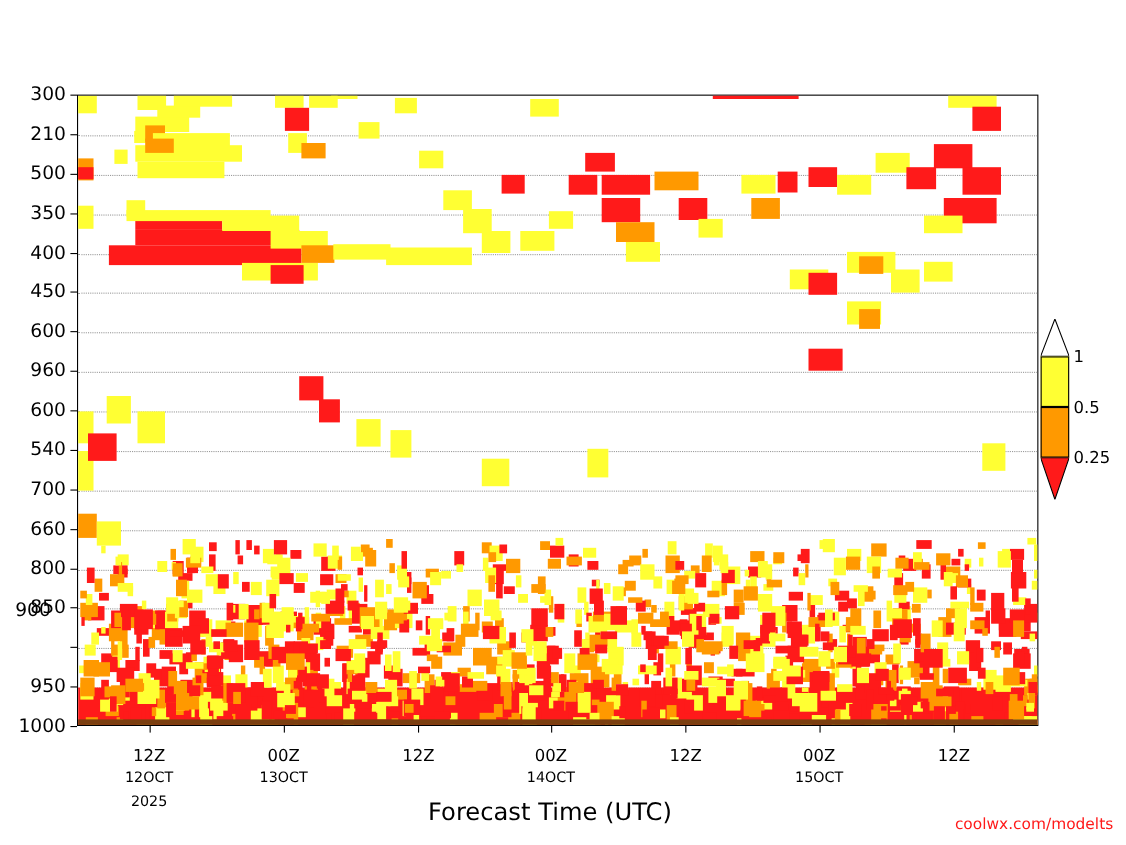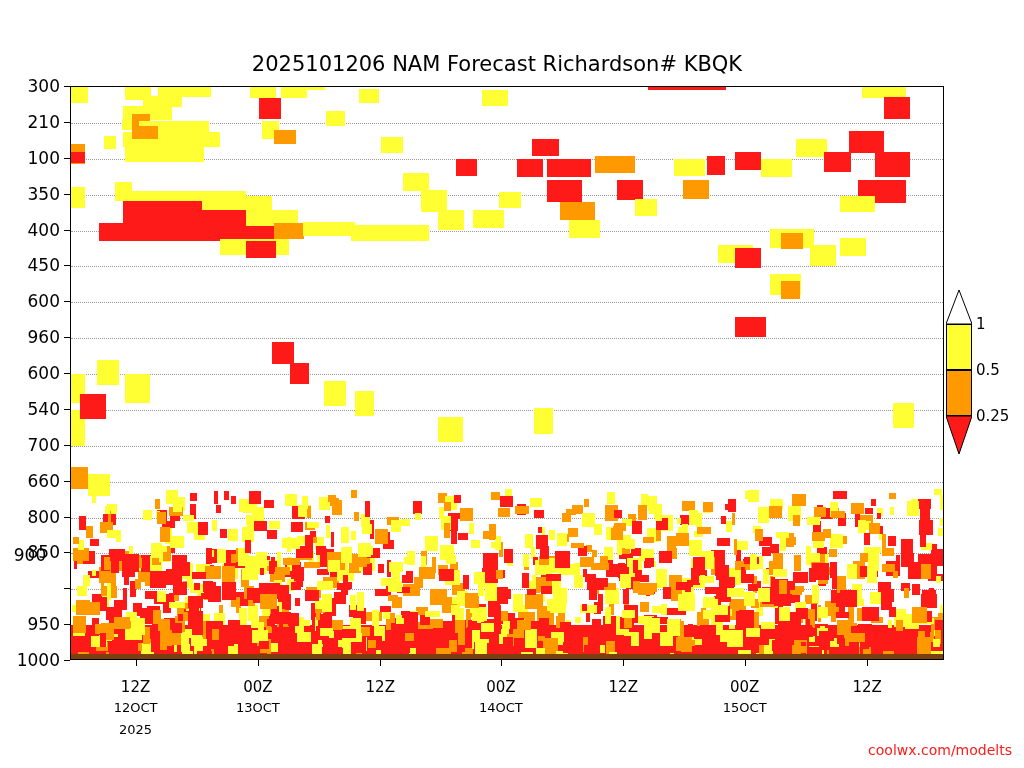--- a/index.html
+++ b/index.html
@@ -21,21 +21,20 @@
   .cbar-seg{position:absolute;left:0;width:26px;border:1px solid #000;box-sizing:border-box;}
   .cbar-label{position:absolute;left:30px;font-size:15px;color:#000;transform:translateY(-50%);}
   .ground{position:absolute;left:0;bottom:0;width:100%;background:#7B3F10;}
   .cell{position:absolute;}
 </style>
 </head>
 <body>
 
 <div id="stage">
 
-  <div class="title"><span class="title-inner">2025101206 NAM Forecast Richardson# KBQK</span></div>
 
   <div class="plotbox" id="plotbox">
       <div class="gridline" style="top: 35.875px;"></div>
       <div class="gridline" style="top: 71.75px;"></div>
       <div class="gridline" style="top: 107.625px;"></div>
       <div class="gridline" style="top: 143.5px;"></div>
       <div class="gridline" style="top: 179.375px;"></div>
       <div class="gridline" style="top: 215.25px;"></div>
       <div class="gridline" style="top: 251.125px;"></div>
       <div class="gridline" style="top: 287px;"></div>
@@ -1293,21 +1292,21 @@
       <div class="cell" style="left: 655.369px; top: 434.28px; width: 5.62071px; height: 10.293px; background: rgb(255, 255, 51);"></div>
       <div class="cell" style="left: 523.347px; top: 436.682px; width: 7.88852px; height: 11.7984px; background: rgb(255, 255, 51);"></div>
       <div class="ground" style="height: 5.0225px; background: rgb(123, 63, 16);"></div>
     </div>
 
   <div id="yaxis">
       <div class="ytick-label" style="left: 0px; top: 86px;">300</div>
       <div class="ytick-mark" style="top: 86px;"></div>
       <div class="ytick-label" style="left: 0px; top: 121.875px;">210</div>
       <div class="ytick-mark" style="top: 121.875px;"></div>
-      <div class="ytick-label" style="left: 0px; top: 157.75px;">100</div>
+      <div class="ytick-label" style="left: 0px; top: 157.75px;">500</div>
       <div class="ytick-mark" style="top: 157.75px;"></div>
       <div class="ytick-label" style="left: 0px; top: 193.625px;">350</div>
       <div class="ytick-mark" style="top: 193.625px;"></div>
       <div class="ytick-label" style="left: 0px; top: 229.5px;">400</div>
       <div class="ytick-mark" style="top: 229.5px;"></div>
       <div class="ytick-label" style="left: 0px; top: 265.375px;">450</div>
       <div class="ytick-mark" style="top: 265.375px;"></div>
       <div class="ytick-label" style="left: 0px; top: 301.25px;">600</div>
       <div class="ytick-mark" style="top: 301.25px;"></div>
       <div class="ytick-label" style="left: 0px; top: 337.125px;">960</div>
@@ -1346,20 +1345,21 @@
       <div class="xtick-label2" style="left: 500.882px; top: 700px;">14OCT</div>
       <div class="xtick-mark" style="left: 623.242px;"></div>
       <div class="xtick-label" style="left: 623.242px; top: 678px;">12Z</div>
       <div class="xtick-mark" style="left: 744.728px;"></div>
       <div class="xtick-label" style="left: 744.728px; top: 678px;">00Z</div>
       <div class="xtick-label2" style="left: 744.728px; top: 700px;">15OCT</div>
       <div class="xtick-mark" style="left: 867.088px;"></div>
       <div class="xtick-label" style="left: 867.088px; top: 678px;">12Z</div>
     </div>
 
+  <div class="xlabel"><span class="xlabel-inner">Forecast Time (UTC)</span></div>
 
   <div class="cbar" id="cbar">
       <svg width="26" height="34" style="position: absolute; left: 0px; top: 0px;">
         <polygon points="13,0 26,34 0,34" fill="#ffffff" stroke="#000" stroke-width="1"></polygon>
       </svg>
       <div class="cbar-seg" style="top: 34px; height: 46px; background: rgb(255, 255, 51);"></div>
       <div class="cbar-seg" style="top: 80px; height: 46px; background: rgb(255, 153, 0);"></div>
       <svg width="26" height="38" style="position: absolute; left: 0px; top: 126px;">
         <polygon points="0,0 26,0 13,38" fill="#ff1a1a" stroke="#000" stroke-width="1"></polygon>
       </svg>

